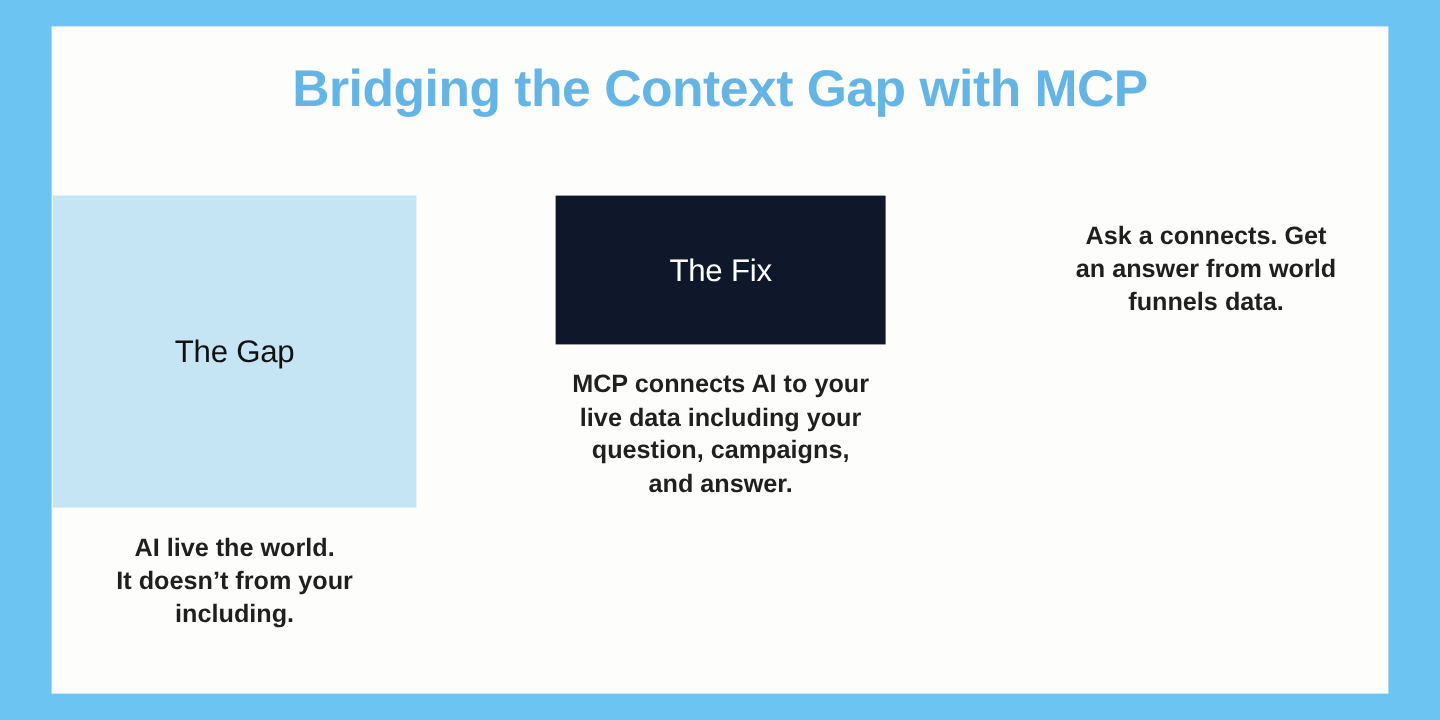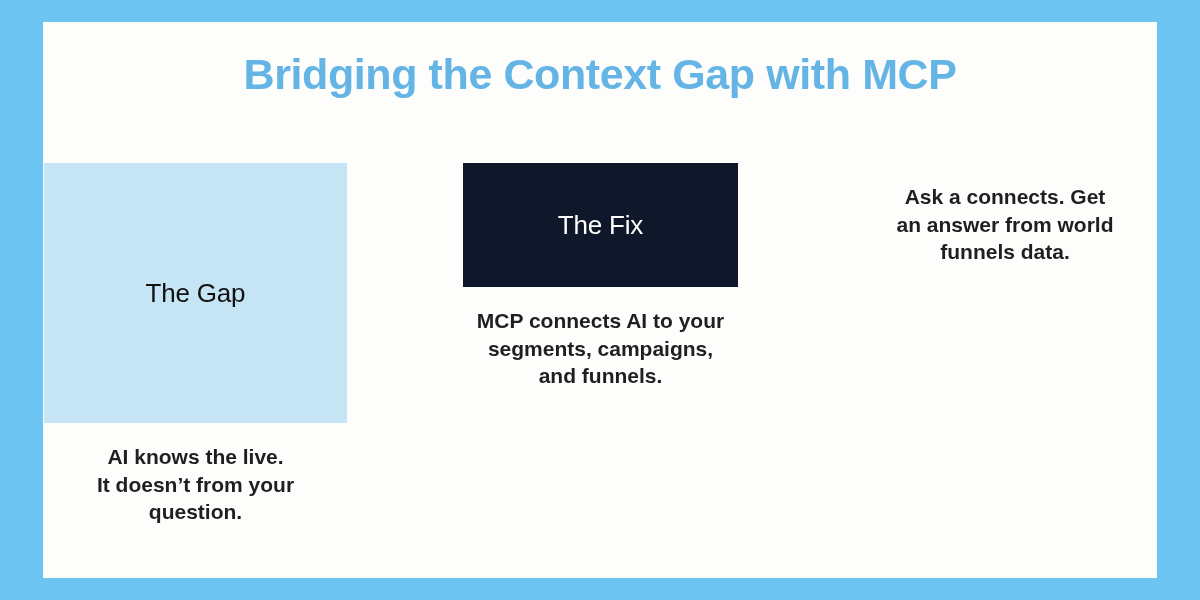--- a/index.html
+++ b/index.html
@@ -103,34 +103,35 @@
 <div class="canvas">
   <div class="stage">
 
     <div class="title">Bridging the Context Gap with MCP</div>
 
     <div class="col col-gap">
       <div class="card card-light">
         <div class="card-label">The Gap</div>
       </div>
       <div class="caption">
-        <span>AI knows the live.</span>
+        <span>AI live the world.</span>
         <span>It doesn’t from your</span>
-        <span>question.</span>
+        <span>including.</span>
       </div>
     </div>
 
     <div class="col col-fix">
       <div class="card card-strong">
         <div class="card-label">The Fix</div>
       </div>
       <div class="caption caption-fix">
         <span>MCP connects AI to your</span>
-        <span>segments, campaigns,</span>
-        <span>and funnels.</span>
+        <span>live data including your</span>
+        <span>question, campaigns,</span>
+        <span>and answer.</span>
       </div>
     </div>
 
     <div class="col col-result">
       <div class="caption">
         <span>Ask a connects. Get</span>
         <span>an answer from world</span>
         <span>funnels data.</span>
       </div>
     </div>

